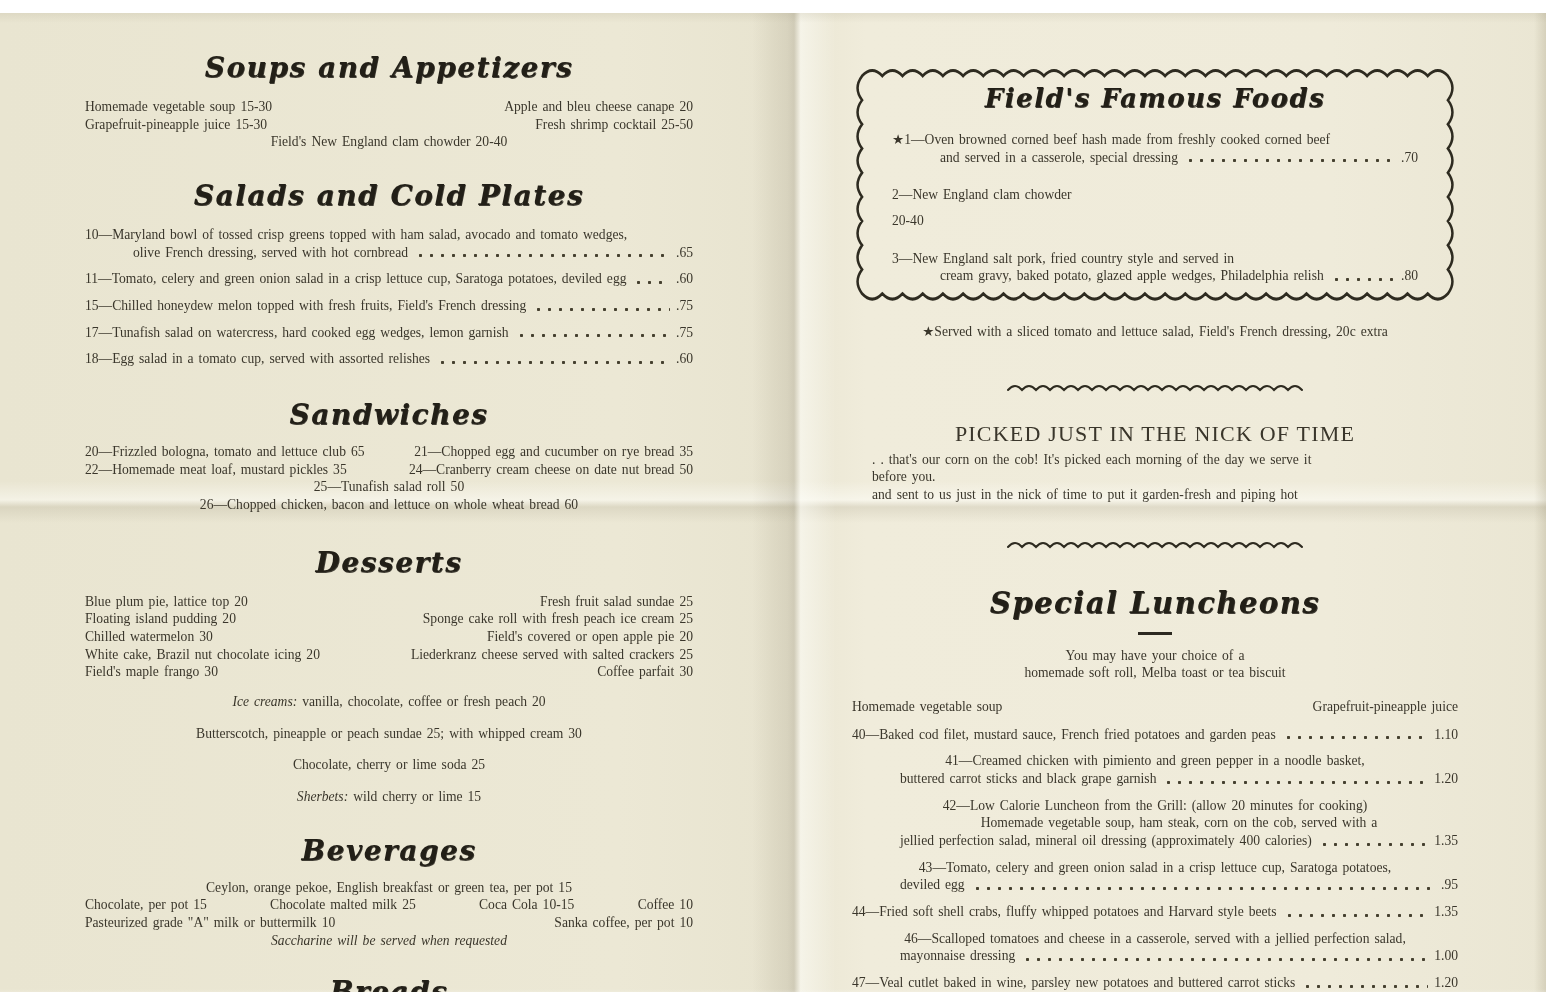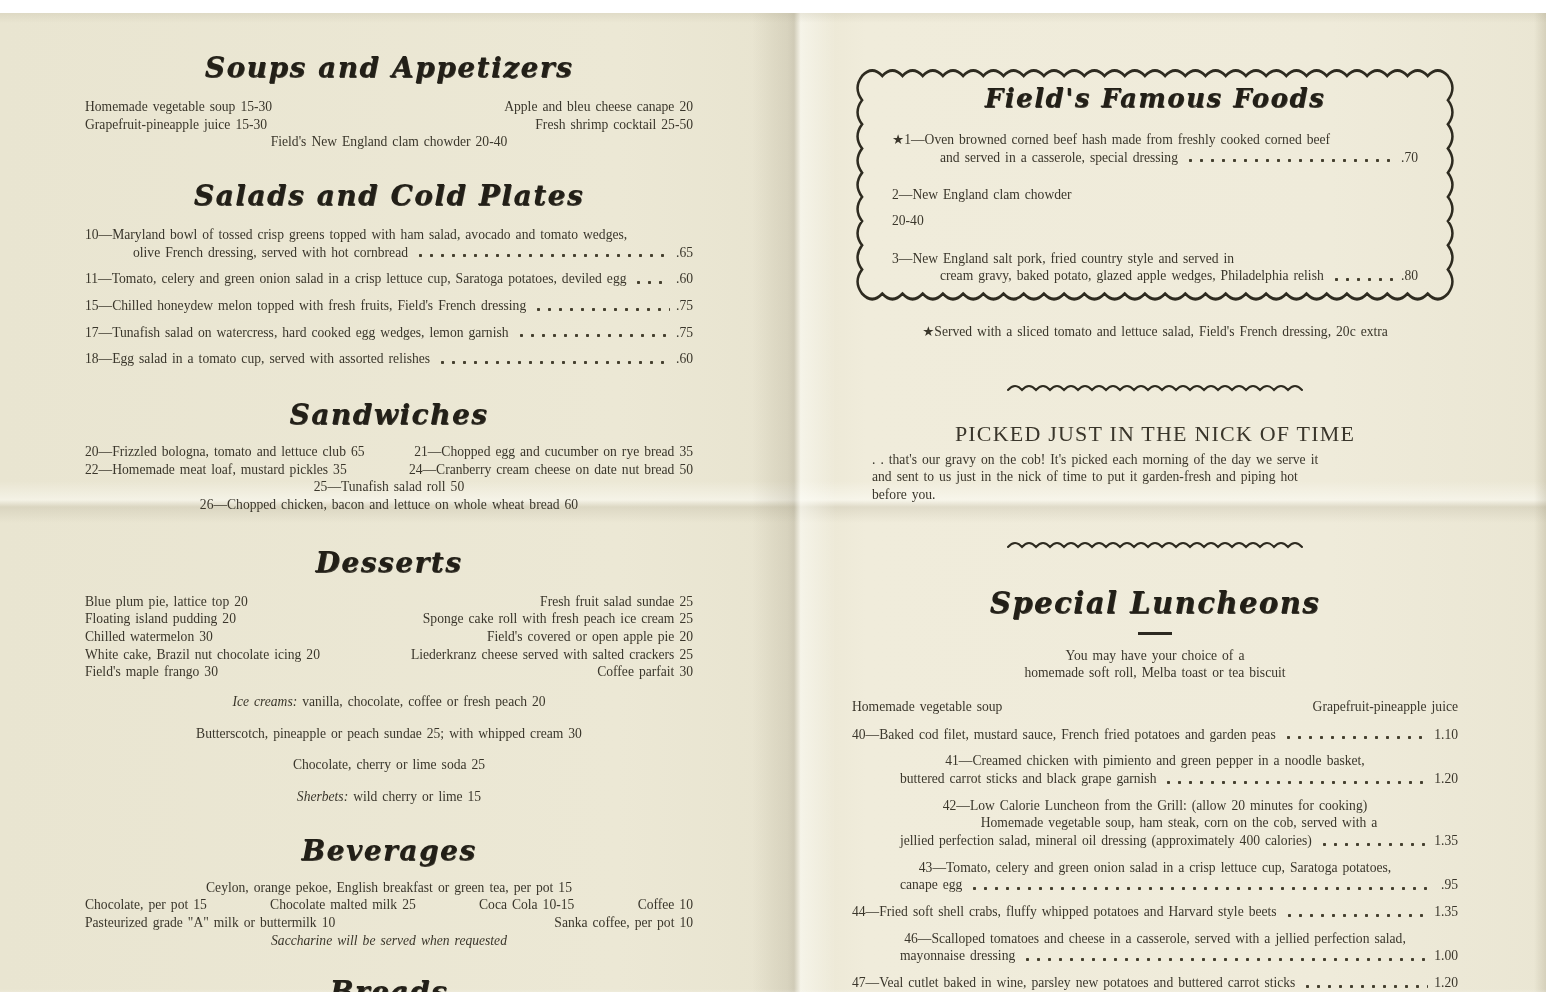--- a/index.html
+++ b/index.html
@@ -192,23 +192,23 @@
       </div>
     </div>
     <div class="t center" style="margin-top:10px;">★Served with a sliced tomato and lettuce salad, Field's French dressing, 20c extra</div>
 
     <svg class="wavy-divider" style="margin-top:40px;" width="300" height="14" viewBox="0 0 300 14">
       <path fill="none" stroke="#2e2b20" stroke-width="2" stroke-linecap="round" d="M 3 9 q7 -8 14 0 q7 -8 14 0 q7 -8 14 0 q7 -8 14 0 q7 -8 14 0 q7 -8 14 0 q7 -8 14 0 q7 -8 14 0 q7 -8 14 0 q7 -8 14 0 q7 -8 14 0 q7 -8 14 0 q7 -8 14 0 q7 -8 14 0 q7 -8 14 0 q7 -8 14 0 q7 -8 14 0 q7 -8 14 0 q7 -8 14 0 q7 -8 14 0 q7 -8 14 0"></path>
     </svg>
 
     <div class="picked-h" style="margin-top:26px;">PICKED JUST IN THE NICK OF TIME</div>
     <div class="picked-p t">
-      <div>. . that's our gravy on the cob!  It's picked each morning of the day we serve it</div>
+      <div>. . that's our corn on the cob!  It's picked each morning of the day we serve it</div>
+      <div>before you.</div>
       <div>and sent to us just in the nick of time to put it garden-fresh and piping hot</div>
-      <div>before you.</div>
     </div>
 
     <svg class="wavy-divider" style="margin-top:34px;" width="300" height="14" viewBox="0 0 300 14">
       <path fill="none" stroke="#2e2b20" stroke-width="2" stroke-linecap="round" d="M 3 9 q7 -8 14 0 q7 -8 14 0 q7 -8 14 0 q7 -8 14 0 q7 -8 14 0 q7 -8 14 0 q7 -8 14 0 q7 -8 14 0 q7 -8 14 0 q7 -8 14 0 q7 -8 14 0 q7 -8 14 0 q7 -8 14 0 q7 -8 14 0 q7 -8 14 0 q7 -8 14 0 q7 -8 14 0 q7 -8 14 0 q7 -8 14 0 q7 -8 14 0 q7 -8 14 0"></path>
     </svg>
 
     <div class="h-script" style="margin-top:34px; font-size:29px;">Special Luncheons</div>
     <div class="minirule"></div>
     <div class="t center">You may have your choice of a</div>
     <div class="t center">homemade soft roll, Melba toast or tea biscuit</div>
@@ -240,21 +240,21 @@
         <div class="mi t">
             <span class="cont">jellied perfection salad, mineral oil dressing (approximately 400 calories)</span>
             <span class="dots"></span>
             <span class="price">1.35</span>
           </div>
       </div>
 
       <div class="item">
         <div class="t">43—Tomato, celery and green onion salad in a crisp lettuce cup, Saratoga potatoes,</div>
         <div class="mi t">
-            <span class="cont">canape egg</span>
+            <span class="cont">deviled egg</span>
             <span class="dots"></span>
             <span class="price">.95</span>
           </div>
       </div>
 
       <div class="item mi t">
           <span>44—Fried soft shell crabs, fluffy whipped potatoes and Harvard style beets</span>
           <span class="dots"></span>
           <span class="price">1.35</span>
         </div>

